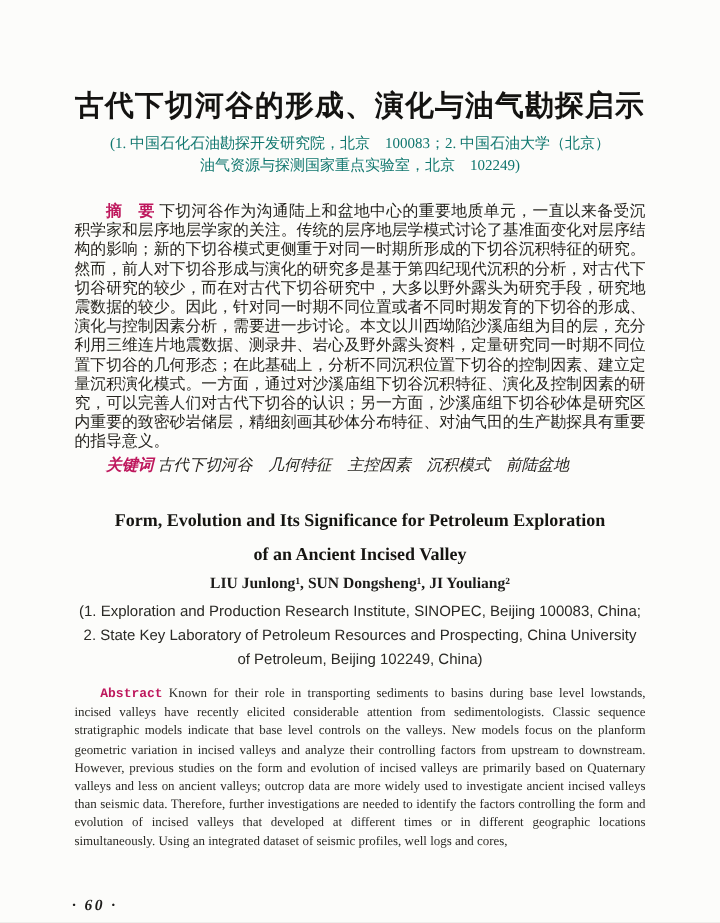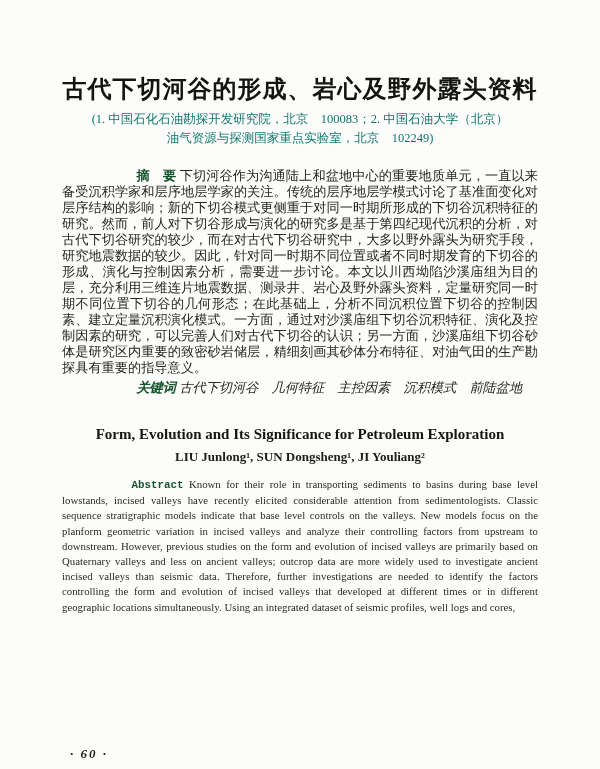--- a/index.html
+++ b/index.html
@@ -42,22 +42,21 @@
     margin-top:20px;
     font-size:13.2px;
     line-height:16px;
     text-align:justify;
     color:#26241f;
   }
   .cn-abstract p { text-indent:2em; }
   .label-bold {
     font-family:"Liberation Sans","DejaVu Sans",sans-serif;
     font-weight:bold;
-    color:#14532d;
-    margin-left:48px;
+    color:#be185d;
   }
   .cn-keywords {
     margin-top:3px;
     font-size:13.2px;
     line-height:17px;
     text-indent:2em;
     color:#26241f;
     font-style:italic;
   }
   .en-title {
@@ -87,35 +86,35 @@
     margin-top:12px;
     font-size:10.8px;
     line-height:15.2px;
     text-align:justify;
     color:#2b2a26;
   }
   .en-abstract p { text-indent:2em; }
   .en-abstract .label-bold { font-family:Liberation Mono, monospace; }
   .page-number {
     position:absolute;
-    left:70px;
+    left:60px;
     bottom:7px;
     font-style:italic;
     font-weight:bold;
     font-size:13px;
     color:#1d1c1a;
     letter-spacing:2px;
   }
 </style>
 </head>
 <body>
 
 <div class="page">
 
-  <h1 class="cn-title">古代下切河谷的形成、岩心及野外露头资料</h1>
+  <h1 class="cn-title">古代下切河谷的形成、演化与油气勘探启示</h1>
 
 
   <div class="cn-affil">
     <div>(1. 中国石化石油勘探开发研究院，北京　100083；2. 中国石油大学（北京）</div>
     <div>油气资源与探测国家重点实验室，北京　102249)</div>
   </div>
 
   <div class="cn-abstract">
     <p>
       <span class="label-bold">摘　要</span>
@@ -123,24 +122,30 @@
     </p>
   </div>
 
   <div class="cn-keywords">
     <span class="label-bold">关键词</span>
     <span>古代下切河谷　几何特征　主控因素　沉积模式　前陆盆地</span>
   </div>
 
   <div class="en-title">
     <div>Form, Evolution and Its Significance for Petroleum Exploration</div>
+    <div>of an Ancient Incised Valley</div>
   </div>
 
   <div class="en-authors">LIU Junlong¹, SUN Dongsheng¹, JI Youliang²</div>
 
+  <div class="en-affil">
+    <div>(1. Exploration and Production Research Institute, SINOPEC, Beijing 100083, China;</div>
+    <div>2. State Key Laboratory of Petroleum Resources and Prospecting, China University</div>
+    <div>of Petroleum, Beijing 102249, China)</div>
+  </div>
 
   <div class="en-abstract">
     <p>
       <span class="label-bold">Abstract</span>
       <span>Known for their role in transporting sediments to basins during base level lowstands, incised valleys have recently elicited considerable attention from sedimentologists. Classic sequence stratigraphic models indicate that base level controls on the valleys. New models focus on the planform geometric variation in incised valleys and analyze their controlling factors from upstream to downstream. However, previous studies on the form and evolution of incised valleys are primarily based on Quaternary valleys and less on ancient valleys; outcrop data are more widely used to investigate ancient incised valleys than seismic data. Therefore, further investigations are needed to identify the factors controlling the form and evolution of incised valleys that developed at different times or in different geographic locations simultaneously. Using an integrated dataset of seismic profiles, well logs and cores,</span>
     </p>
   </div>
 
   <div class="page-number">· 60 ·</div>
 

